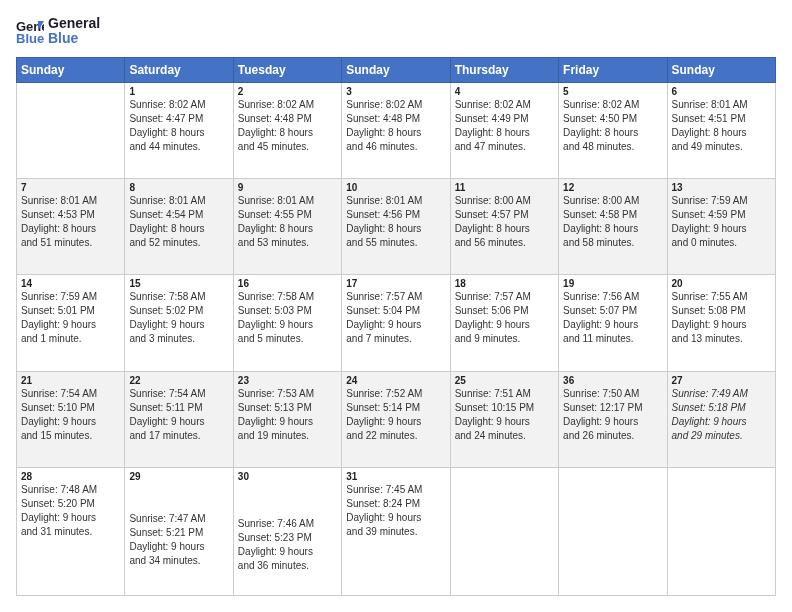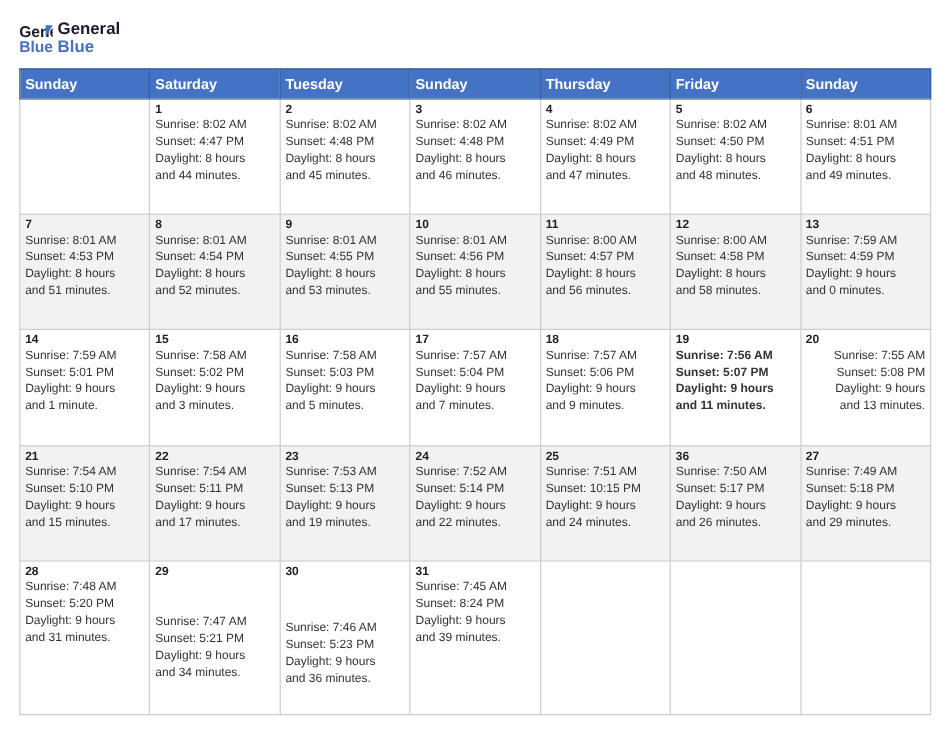--- a/index.html
+++ b/index.html
@@ -247,28 +247,28 @@
           </td>
           <td>
             <span class="day-number">18</span>
             <div class="day-info" style="white-space: pre-line;">Sunrise: 7:57 AM
 Sunset: 5:06 PM
 Daylight: 9 hours
 and 9 minutes.</div>
           </td>
           <td>
             <span class="day-number">19</span>
-            <div class="day-info" style="white-space: pre-line; font-weight: bold;">Sunrise: 7:56 AM
+            <div class="day-info" style="white-space: pre-line;">Sunrise: 7:56 AM
 Sunset: 5:07 PM
 Daylight: 9 hours
 and 11 minutes.</div>
           </td>
           <td>
             <span class="day-number">20</span>
-            <div class="day-info" style="white-space: pre-line; text-align: right;">Sunrise: 7:55 AM
+            <div class="day-info" style="white-space: pre-line;">Sunrise: 7:55 AM
 Sunset: 5:08 PM
 Daylight: 9 hours
 and 13 minutes.</div>
           </td>
         </tr>
         <tr>
           <td>
             <span class="day-number">21</span>
             <div class="day-info" style="white-space: pre-line;">Sunrise: 7:54 AM
 Sunset: 5:10 PM
@@ -299,27 +299,27 @@
           <td>
             <span class="day-number">25</span>
             <div class="day-info" style="white-space: pre-line;">Sunrise: 7:51 AM
 Sunset: 10:15 PM
 Daylight: 9 hours
 and 24 minutes.</div>
           </td>
           <td>
             <span class="day-number">36</span>
             <div class="day-info" style="white-space: pre-line;">Sunrise: 7:50 AM
-Sunset: 5:17 PM
+Sunset: 12:17 PM
 Daylight: 9 hours
 and 26 minutes.</div>
           </td>
           <td>
             <span class="day-number">27</span>
-            <div class="day-info" style="white-space: pre-line;">Sunrise: 7:49 AM
+            <div class="day-info" style="white-space: pre-line; font-style: italic;">Sunrise: 7:49 AM
 Sunset: 5:18 PM
 Daylight: 9 hours
 and 29 minutes.</div>
           </td>
         </tr>
         <tr>
           <td>
             <span class="day-number">28</span>
             <div class="day-info" style="white-space: pre-line;">Sunrise: 7:48 AM
 Sunset: 5:20 PM

